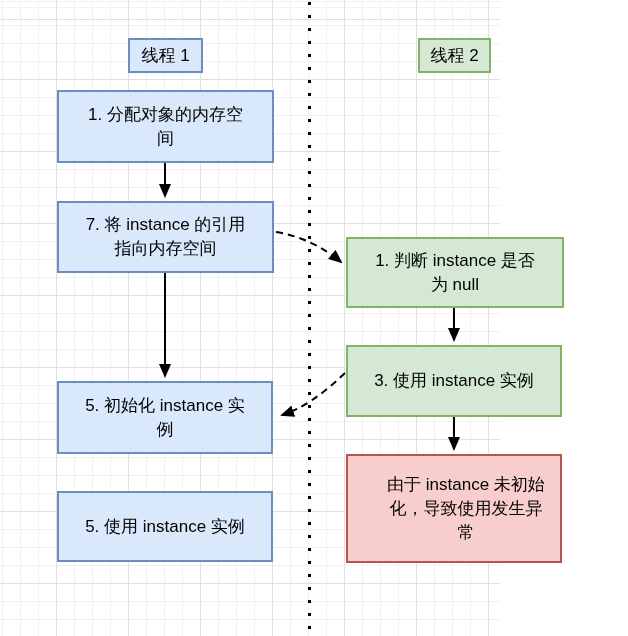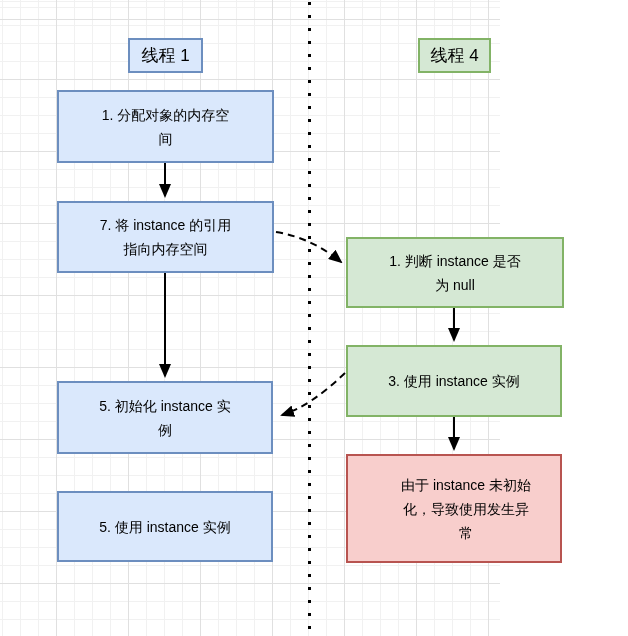--- a/index.html
+++ b/index.html
@@ -17,21 +17,21 @@
       repeating-linear-gradient(0deg,#f1f1f1 0 1px,transparent 1px 18px);
     background-position:56px 0,0 20px,2px 0,0 2px;
   }
   .divider{
     position:absolute;left:308px;top:2px;width:3px;height:632px;
     background:repeating-linear-gradient(to bottom,#000000 0 3px,transparent 3px 13px);
   }
   .node{
     position:absolute;box-sizing:border-box;
     display:flex;align-items:center;justify-content:center;
-    text-align:center;font-size:14px;line-height:24px;color:#000000;
+    text-align:center;font-size:17px;line-height:24px;color:#000000;
   }
   .node .txt{white-space:pre-line;}
   .blue {background:#dae8fc;border:2px solid #6c8ebf;}
   .green{background:#d5e8d4;border:2px solid #82b366;}
   .red  {background:#f8cecc;border:2px solid #b85450;padding-left:24px;}
   .lane-label{font-size:17px;}
   svg.connectors{position:absolute;left:0;top:0;width:628px;height:636px;pointer-events:none;}
 </style>
 </head>
 <body>
@@ -52,21 +52,21 @@
     <path d="M454 417 L454 449" stroke="#000000" stroke-width="2" fill="none" marker-end="url(#ah)"></path>
     <path d="M276 232 C 302 236, 324 248, 341 262" stroke="#000000" stroke-width="2" fill="none" stroke-dasharray="7 5" marker-end="url(#ah)"></path>
     <path d="M345 373 C 322 395, 303 408, 282 415" stroke="#000000" stroke-width="2" fill="none" stroke-dasharray="7 5" marker-end="url(#ah)"></path>
   </svg>
 
   <div class="node blue lane-label" style="left:128px;top:38px;width:75px;height:35px">
     <span class="txt">线程 1</span>
   </div>
 
   <div class="node green lane-label" style="left:418px;top:38px;width:73px;height:35px">
-    <span class="txt">线程 4</span>
+    <span class="txt">线程 2</span>
   </div>
 
   <div class="node blue" style="left:57px;top:90px;width:217px;height:73px">
     <span class="txt">1. 分配对象的内存空
 间</span>
   </div>
 
   <div class="node blue" style="left:57px;top:201px;width:217px;height:72px">
     <span class="txt">7. 将 instance 的引用
 指向内存空间</span>

